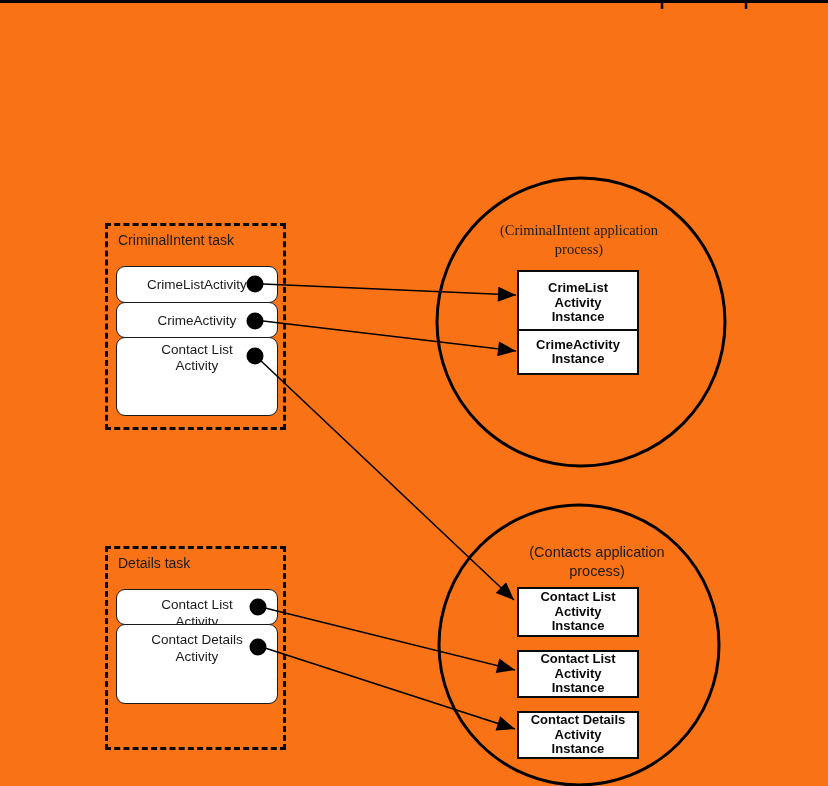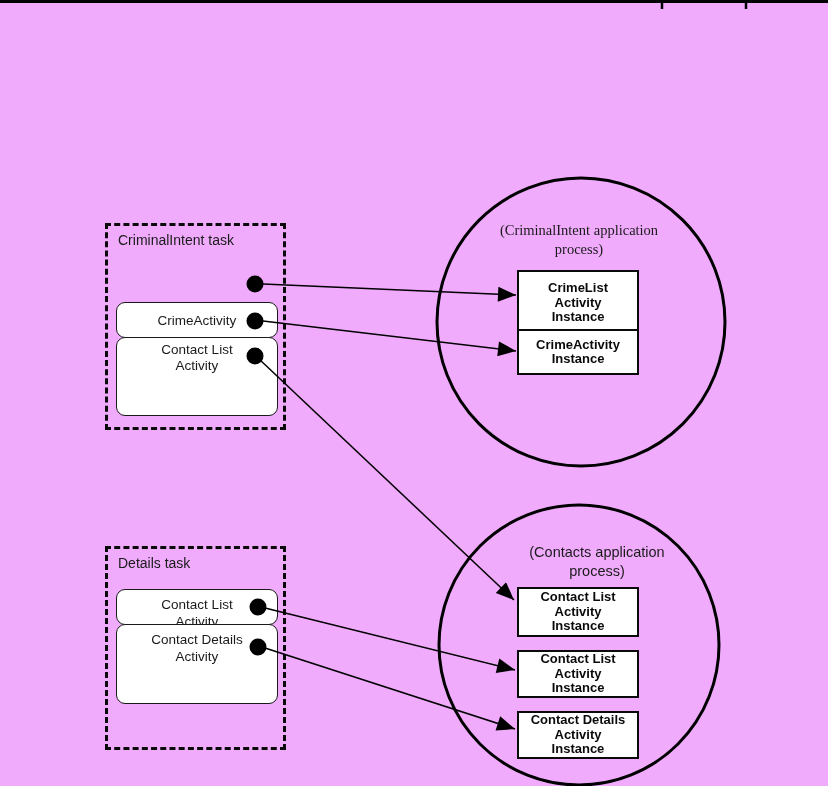--- a/index.html
+++ b/index.html
@@ -2,21 +2,21 @@
 <html><head>
 <meta charset="utf-8">
 <style>
   * { box-sizing: border-box; margin: 0; padding: 0; }
   html, body { background: #ffffff; }
   body { font-family: "Liberation Sans", sans-serif; color: #000; }
   .page {
     position: relative;
     width: 828px;
     height: 786px;
-    background: #f0abfc;
+    background: #f97316;
     overflow: hidden;
   }
   .pre { white-space: pre-line; }
 
   
   .task-box {
     position: absolute;
     border: 3px dashed #0a0a0a;
     background: transparent;
   }
@@ -74,20 +74,23 @@
 </style>
 </head>
 <body>
 
 <div class="page">
 
   <div class="task-box" style="left:105px; top:223px; width:181px; height:207px;">
     <div class="task-label">CriminalIntent task</div>
   </div>
 
+  <div class="activity-card center" style="left:116px; top:266px; width:162px; height:37px;">
+    <div class="lbl pre">CrimeListActivity</div>
+  </div>
   <div class="activity-card center" style="left:116px; top:302px; width:162px; height:36px;">
     <div class="lbl pre">CrimeActivity</div>
   </div>
   <div class="activity-card pad-top-4" style="left:116px; top:337px; width:162px; height:79px;">
     <div class="lbl pre">Contact List
 Activity</div>
   </div>
 
   <div class="task-box" style="left:105px; top:546px; width:181px; height:204px;">
     <div class="task-label">Details task</div>

